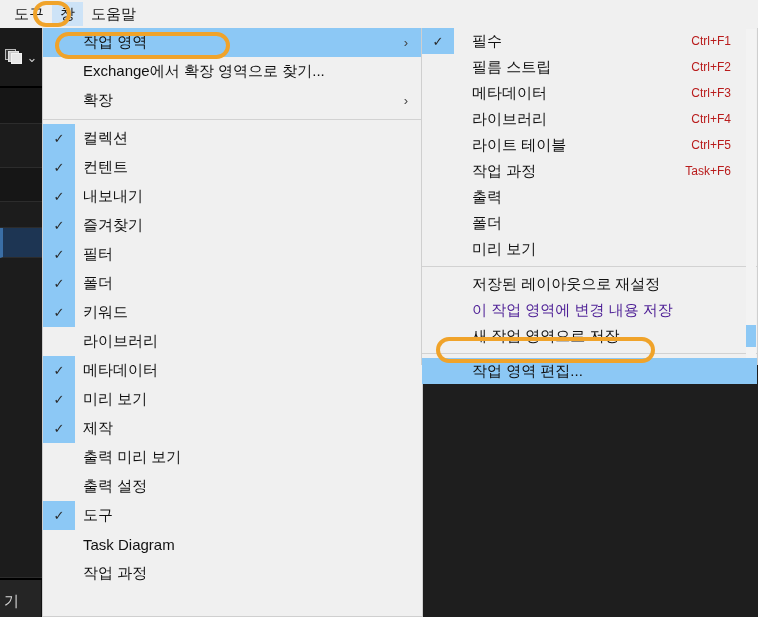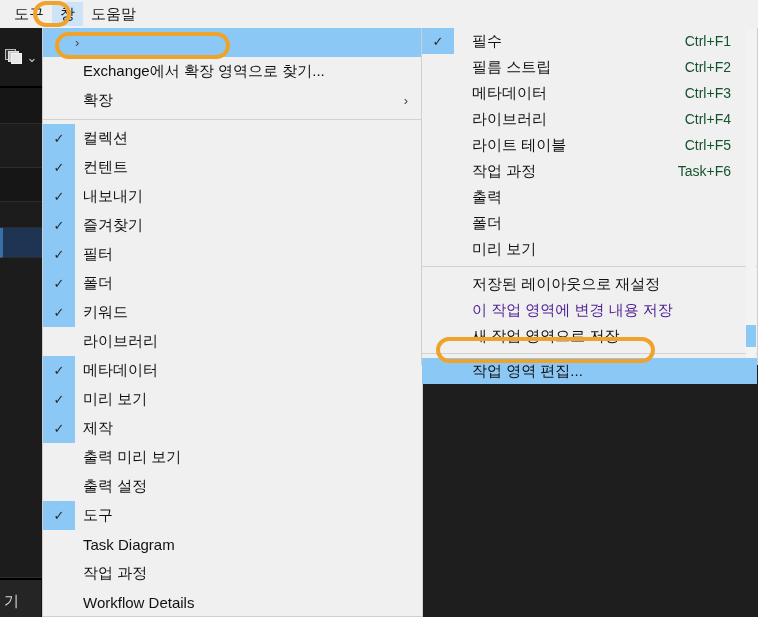--- a/index.html
+++ b/index.html
@@ -137,22 +137,22 @@
     align-items: center;
     justify-content: center;
     font-size: 13px;
     color: #2a2a2a;
   }
   .mi-check.on { background: #8cc8f5; }
   .mi-label { flex: 1 1 auto; padding-left: 8px; }
   .mi-accel {
     flex: 0 0 auto;
     padding-right: 16px;
-    color: #14532d;
-    font-size: 14px;
+    color: #b91c1c;
+    font-size: 12px;
   }
   .mi-arrow {
     flex: 0 0 auto;
     padding-right: 14px;
     font-size: 13px;
     color: #444;
   }
   .mi.disabled .mi-label,
   .mi.disabled .mi-accel { color: #4c1d95; }
   .mi.highlight {
@@ -232,20 +232,21 @@
 
 <div id="menubar">
   <div class="menubar-item">도구</div>
   <div class="menubar-item active">창</div>
   <div class="menubar-item">도움말</div>
 </div>
 
 <div id="menu-window">
     <div class="mi highlight tall">
       <div class="mi-check"></div>
+      <div class="mi-label">작업 영역</div>
       <div class="mi-arrow">›</div>
     </div>
     <div class="mi tall">
       <div class="mi-check"></div>
       <div class="mi-label"> Exchange에서 확장 영역으로 찾기...</div>
     </div>
     <div class="mi tall">
       <div class="mi-check"></div>
       <div class="mi-label">확장</div>
       <div class="mi-arrow">›</div>
@@ -310,21 +311,20 @@
     <div class="mi tall">
       <div class="mi-check"></div>
       <div class="mi-label">Task Diagram</div>
     </div>
     <div class="mi tall">
       <div class="mi-check"></div>
       <div class="mi-label">작업 과정</div>
     </div>
     <div class="mi tall">
       <div class="mi-check"></div>
-      <div class="mi-label">Workflow Details</div>
     </div>
   </div>
 
 <div id="submenu">
   <div id="submenu-scroll">
     <div class="thumb"></div>
   </div>
 <div class="mi">
       <div class="mi-check on">✓</div>
       <div class="mi-label">필수</div>

